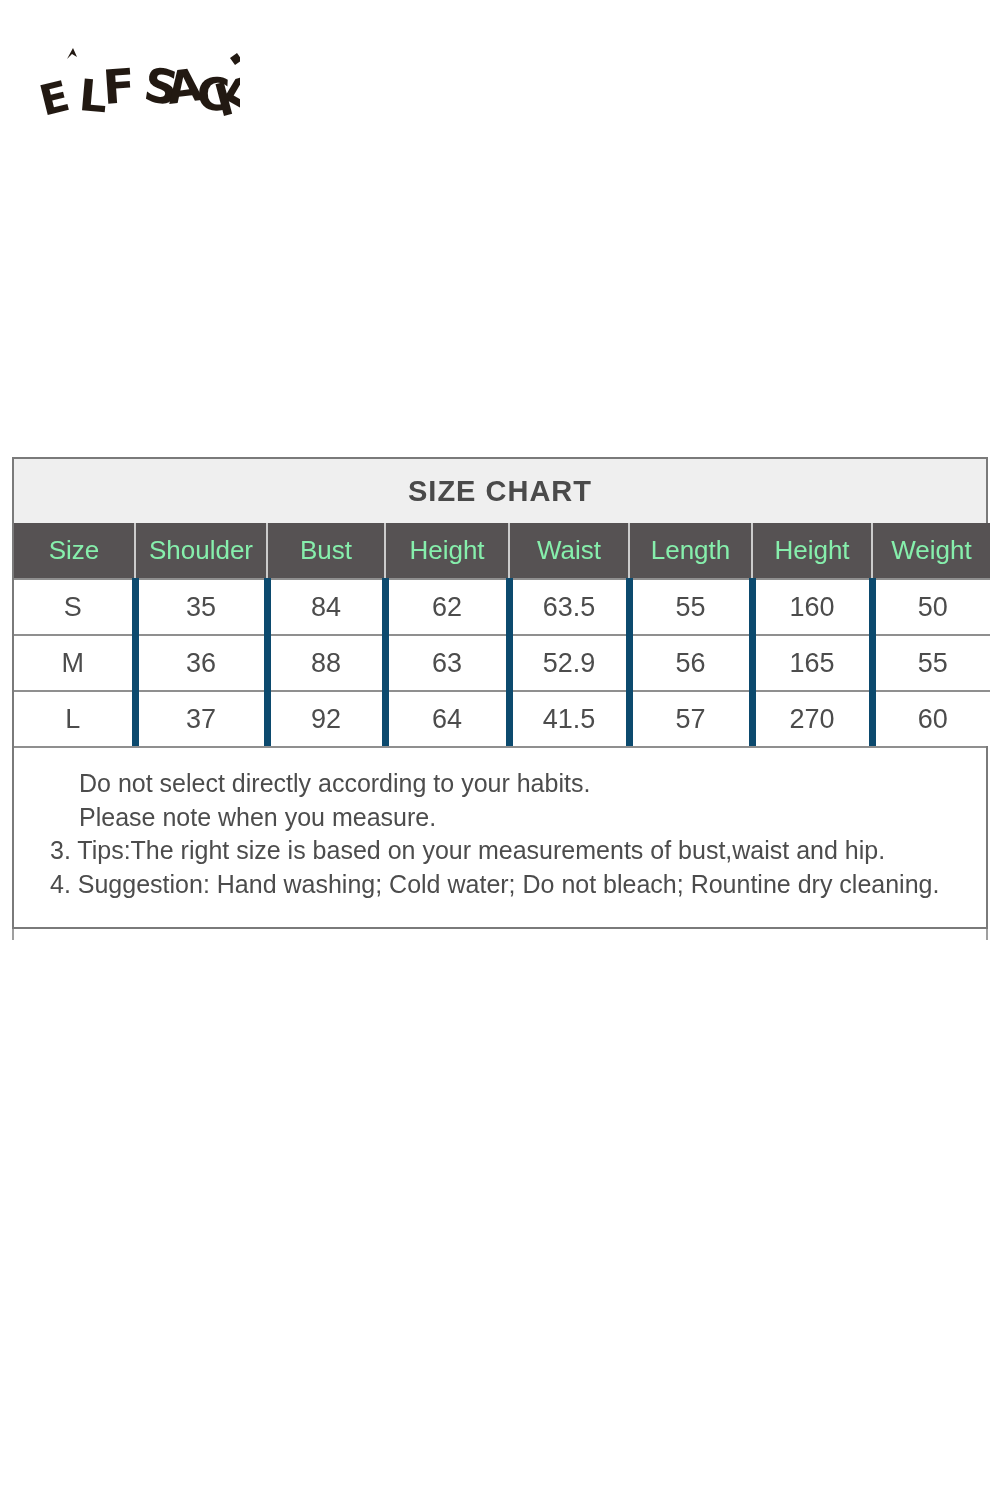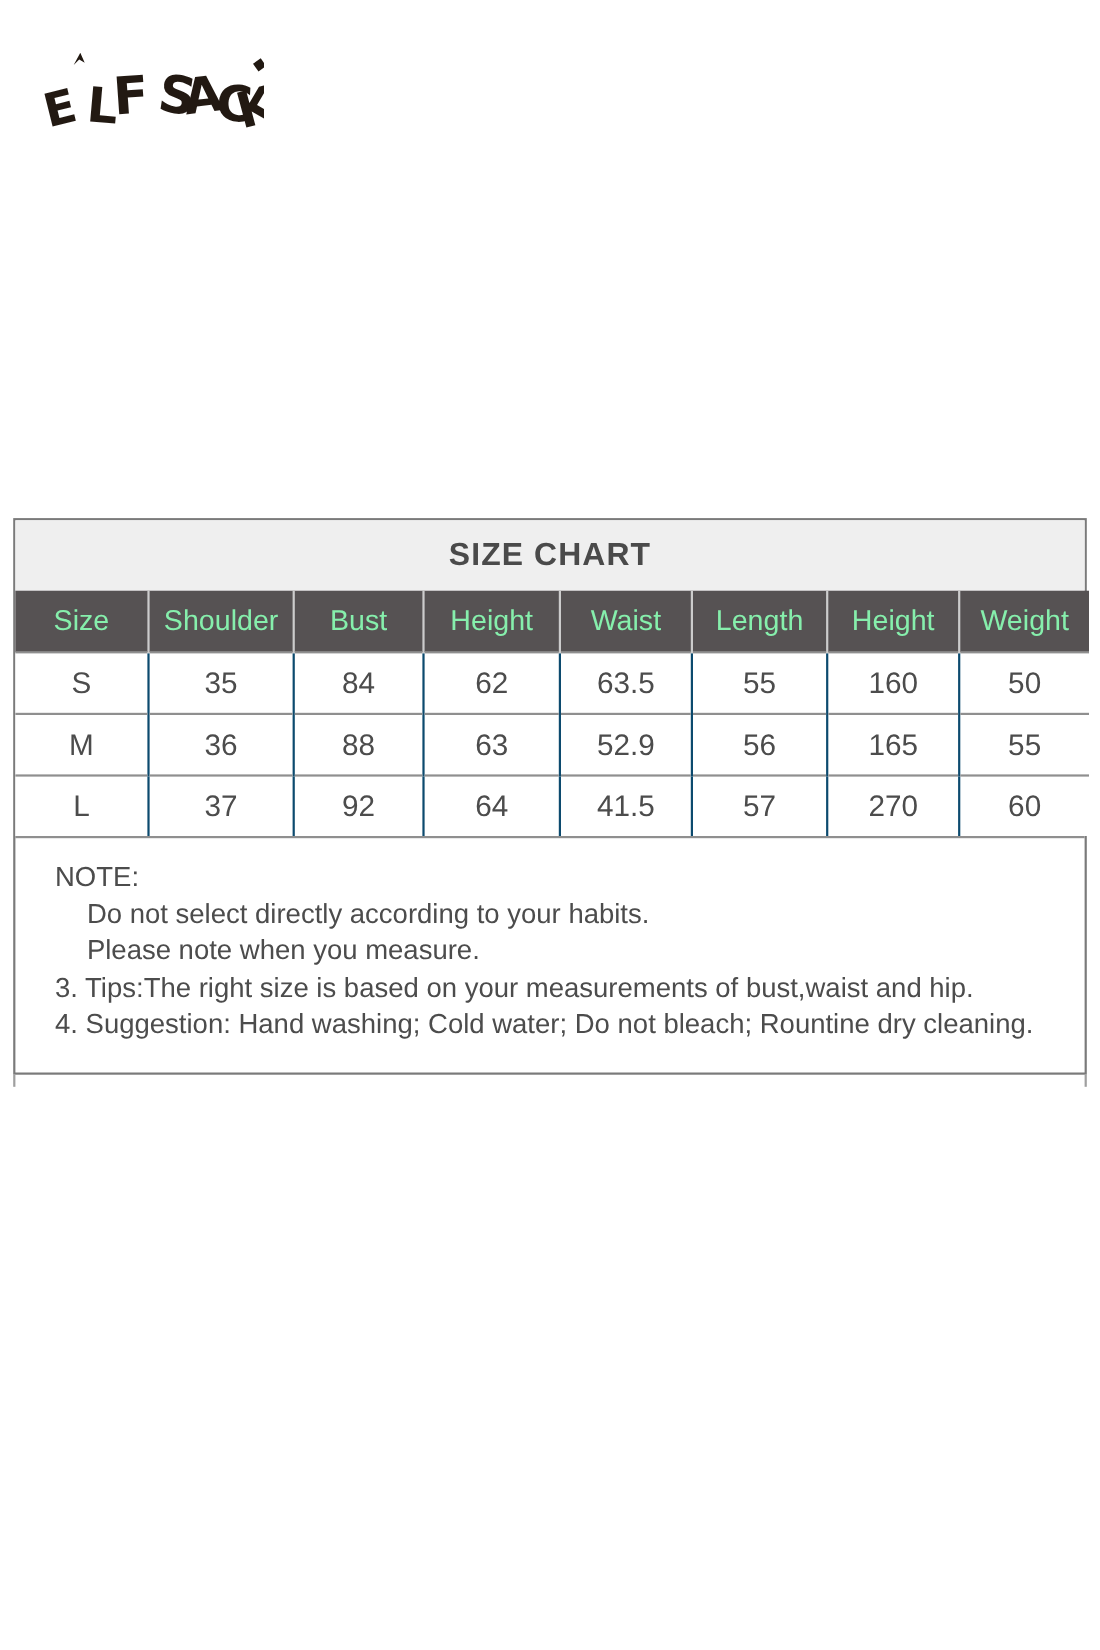--- a/index.html
+++ b/index.html
@@ -15,21 +15,21 @@
   
   .logo { position: absolute; left: 40px; top: 42px; width: 200px; height: 90px; }
   .logo svg { display: block; }
   .logo text {
     font-family: "DejaVu Sans", sans-serif;
     font-weight: bold;
     fill: #221912;
   }
 
   
-  .table-wrap { position: absolute; left: 12px; top: 471px; width: 976px; }
+  .table-wrap { position: absolute; left: 12px; top: 457px; width: 976px; }
   .chart-box { border: 2px solid #7a7a7a; background: #ffffff; }
 
   .chart-title {
     background: #efefef;
     height: 64px;
     line-height: 64px;
     text-align: center;
     font-size: 29px;
     font-weight: bold;
     letter-spacing: 1px;
@@ -52,21 +52,21 @@
   table.size-table thead th + th { border-left: 2px solid #cccccc; }
   table.size-table tbody td {
     text-align: center;
     font-size: 27px;
     color: #4c4c4c;
     height: 54px;
     padding: 0;
     border-top: 2px solid #8f8f8f;
     background: #ffffff;
   }
-  table.size-table tbody td + td { border-left: 2px solid #0c4a6e; }
+  table.size-table tbody td + td { border-left: 7px solid #0c4a6e; }
 
   .note {
     border-top: 2px solid #8f8f8f;
     padding: 19px 18px 26px 36px;
     font-size: 25px;
     color: #4c4c4c;
   }
   .note-line { line-height: 33.5px; white-space: nowrap; }
   .note-line.indent { padding-left: 29px; }
 
@@ -154,21 +154,20 @@
             <td>64</td>
             <td>41.5</td>
             <td>57</td>
             <td>270</td>
             <td>60</td>
           </tr>
         </tbody>
       </table>
 
       <div class="note">
-        <div class="note-line">NOTE:</div>
         <div class="note-line indent">Do not select directly according to your habits.</div>
         <div class="note-line indent">Please note when you measure.</div>
         <div class="note-line">3. Tips:The right size is based on your measurements of bust,waist and hip.</div>
         <div class="note-line">4. Suggestion: Hand washing; Cold water; Do not bleach; Rountine dry cleaning.</div>
       </div>
 
     </div>
     <div class="stub"></div>
   </div>
 

